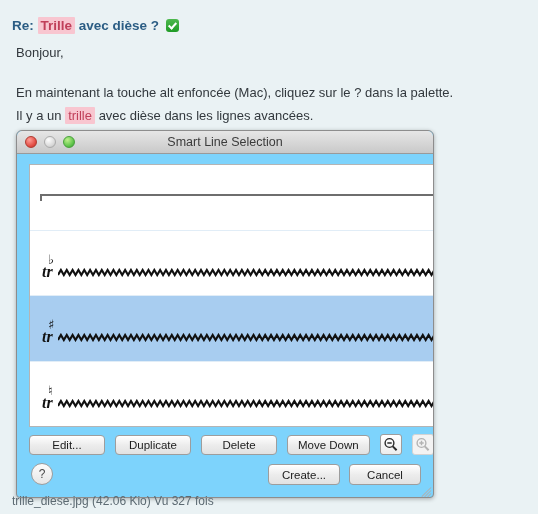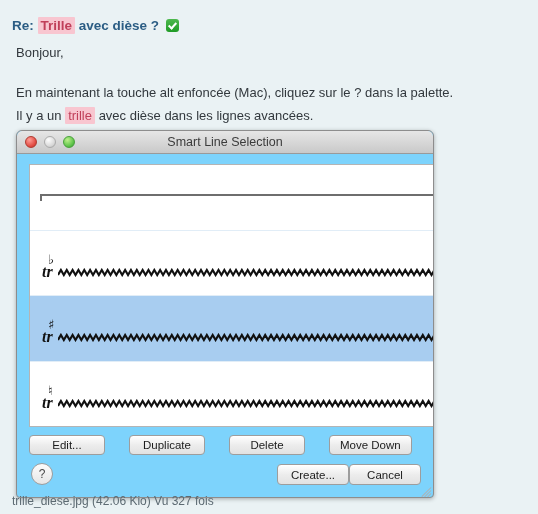--- a/index.html
+++ b/index.html
@@ -249,21 +249,21 @@
     color: #ffffff;
     font-weight: normal;
   }
   .row-actions {
     position: absolute;
     left: 12px;
     top: 303px;
     width: 482px;
     display: flex;
     align-items: center;
-    gap: 24px;
+    gap: 10px;
   }
   .row-actions .btn { min-width: 76px; }
   .zoom-btn {
     width: 22px;
     height: 21px;
     border: 1px solid #9d9d9d;
     border-radius: 3px;
     background: linear-gradient(#ffffff, #ededed);
     position: relative;
     box-sizing: border-box;
@@ -274,20 +274,21 @@
     background: #f3f3f3;
   }
   .zoom-btn svg { position: absolute; left: 2px; top: 2px; }
 
   .row-actions2 {
     position: absolute;
     right: 12px;
     top: 333px;
     display: flex;
     align-items: center;
+    gap: 9px;
   }
   .row-actions2 .btn { min-width: 72px; height: 21px; line-height: 20px; }
 
   .help-btn {
     position: absolute;
     left: 14px;
     top: 332px;
     width: 22px;
     height: 22px;
     border-radius: 50%;

